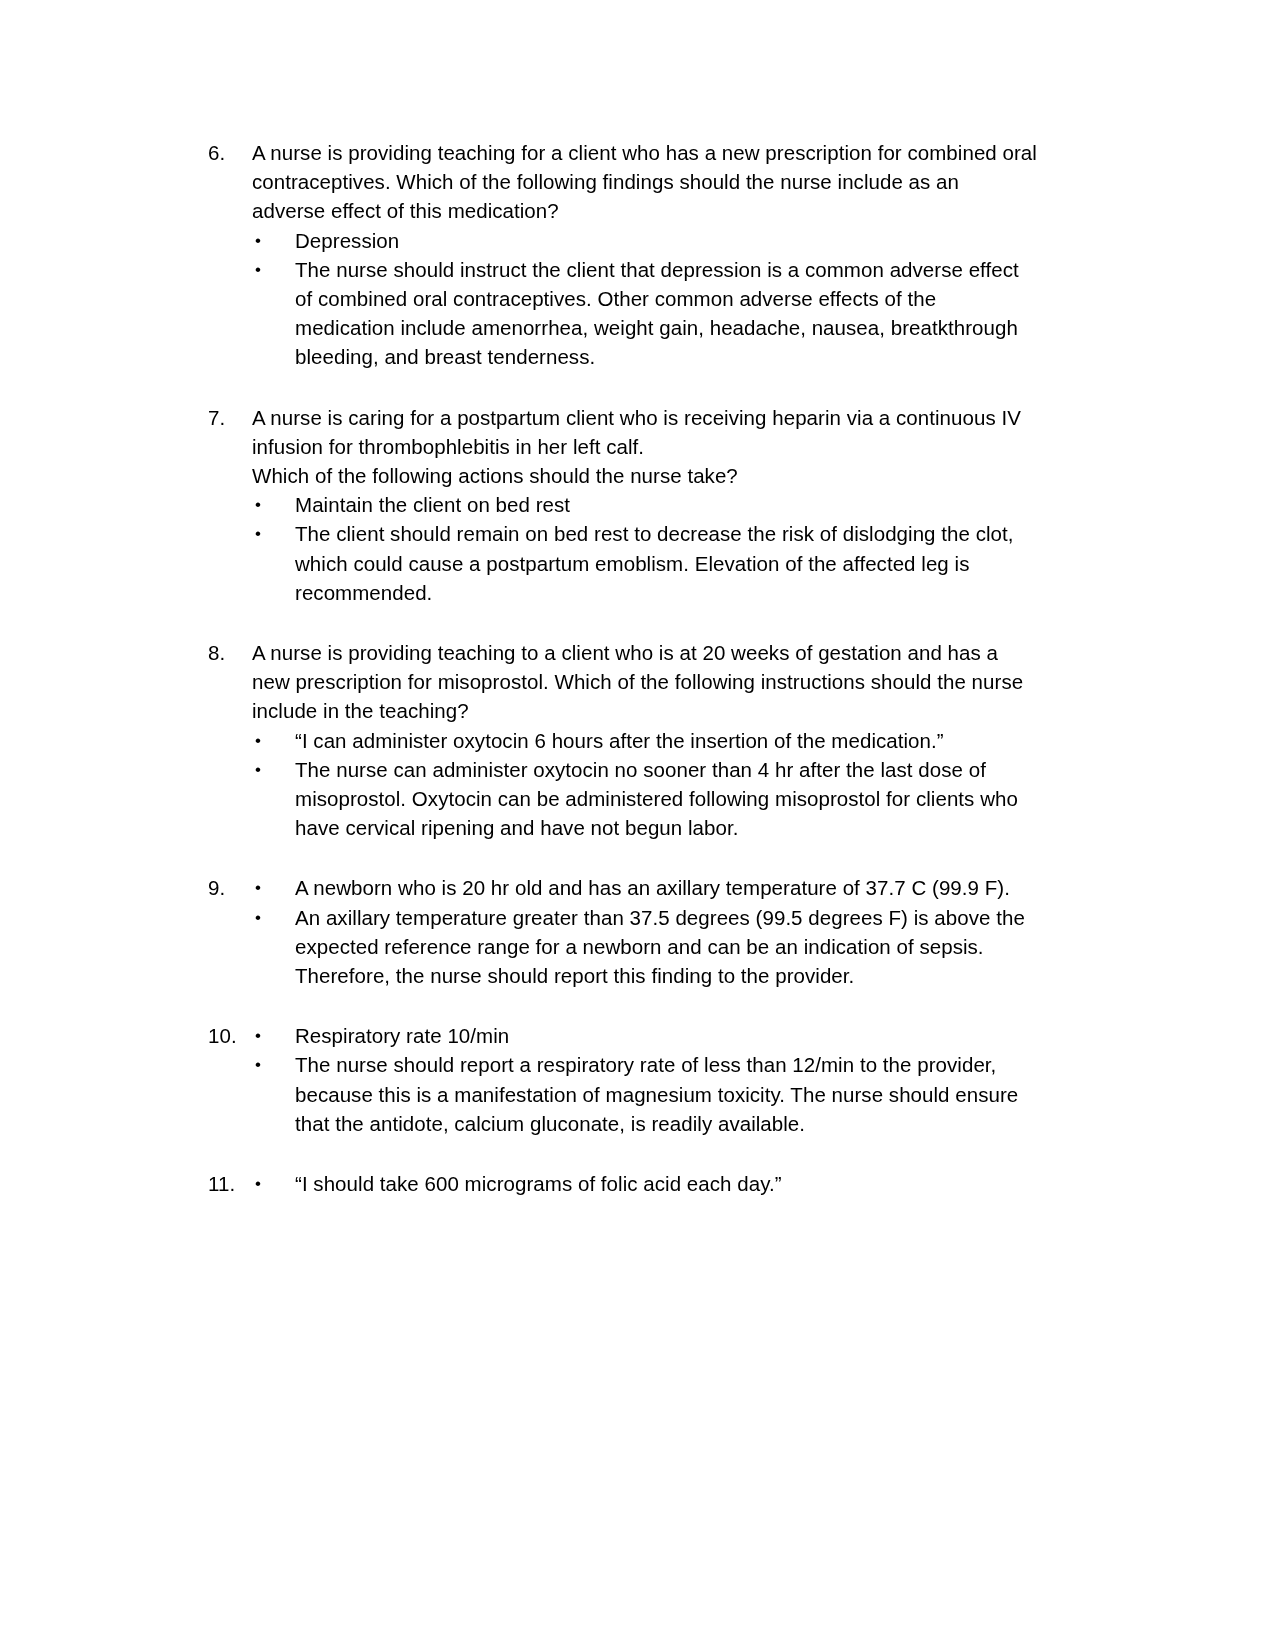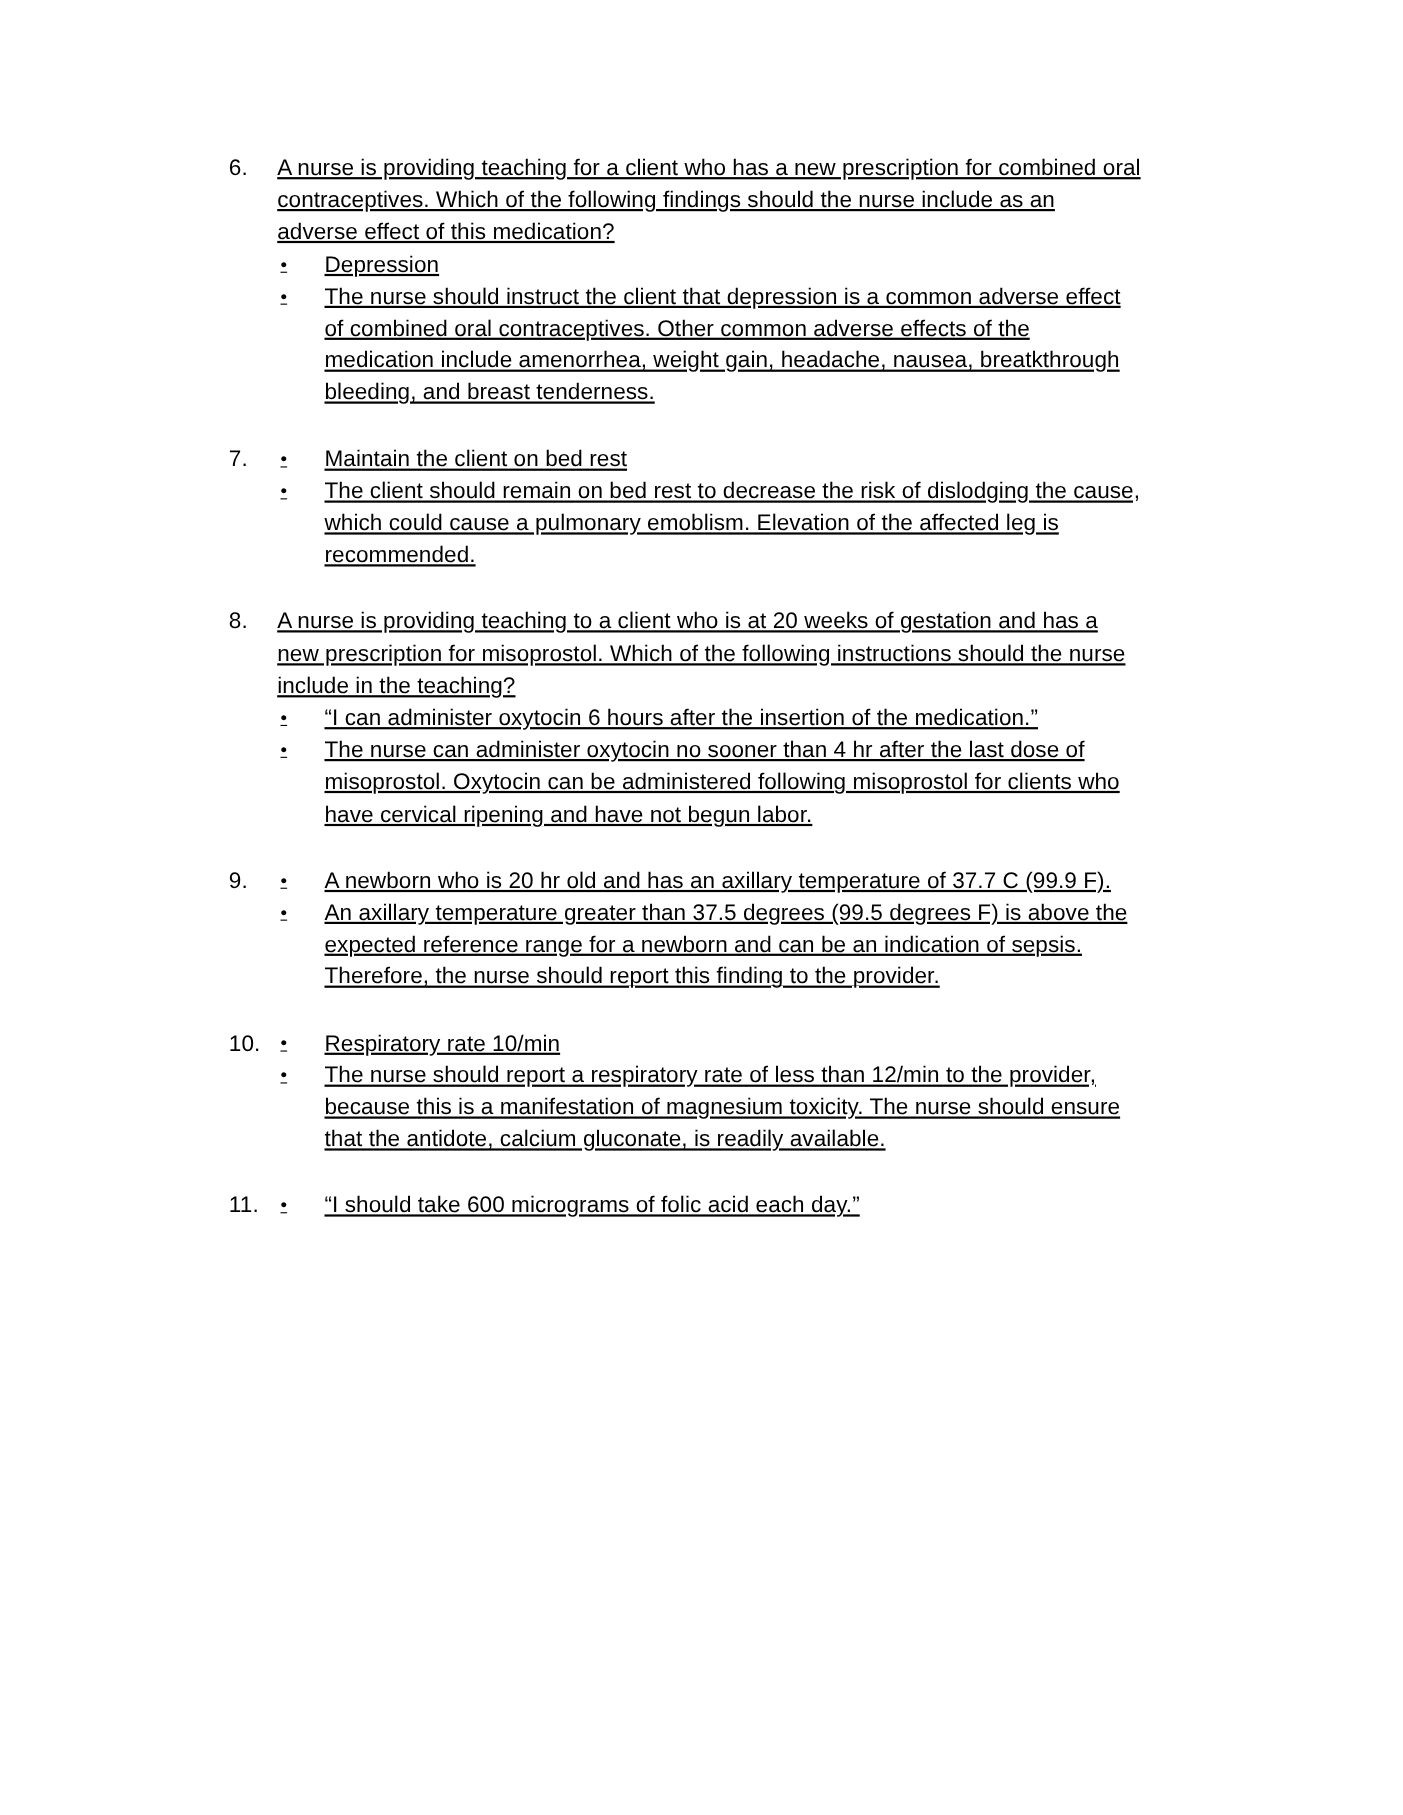--- a/index.html
+++ b/index.html
@@ -34,21 +34,20 @@
     flex: 0 0 auto;
     width: 44px;
     font-size: 20.5px;
     line-height: 29.2px;
     text-align: left;
     letter-spacing: 0.1px;
   }
   .qbody {
     flex: 1 1 auto;
     min-width: 0;
-    text-decoration: underline;
   }
   .qstem {
     font-size: 20.5px;
     line-height: 29.2px;
     letter-spacing: 0.05px;
     margin: 0;
     text-align: left;
     white-space: pre-line;
   }
   .bullets {
@@ -93,28 +92,30 @@
             <div class="bullet">
               <span class="bullet-mark">•</span>
               <span class="bullet-text">The nurse should instruct the client that depression is a common adverse effect of combined oral contraceptives. Other common adverse effects of the medication include amenorrhea, weight gain, headache, nausea, breatkthrough bleeding, and breast tenderness.</span>
             </div>
           </div>
         </div>
       </div>
       <div class="qitem">
         <div class="qnum">7.</div>
         <div class="qbody">
+          <p class="qstem">A nurse is caring for a postpartum client who is receiving heparin via a continuous IV infusion for thrombophlebitis in her left calf.
+Which of the following actions should the nurse take?</p>
           <div class="bullets">
             <div class="bullet">
               <span class="bullet-mark">•</span>
               <span class="bullet-text">Maintain the client on bed rest</span>
             </div>
             <div class="bullet">
               <span class="bullet-mark">•</span>
-              <span class="bullet-text">The client should remain on bed rest to decrease the risk of dislodging the cause, which could cause a pulmonary emoblism. Elevation of the affected leg is recommended.</span>
+              <span class="bullet-text">The client should remain on bed rest to decrease the risk of dislodging the clot, which could cause a postpartum emoblism. Elevation of the affected leg is recommended.</span>
             </div>
           </div>
         </div>
       </div>
       <div class="qitem">
         <div class="qnum">8.</div>
         <div class="qbody">
           <p class="qstem">A nurse is providing teaching to a client who is at 20 weeks of gestation and has a new prescription for misoprostol. Which of the following instructions should the nurse include in the teaching?</p>
           <div class="bullets">
             <div class="bullet">

